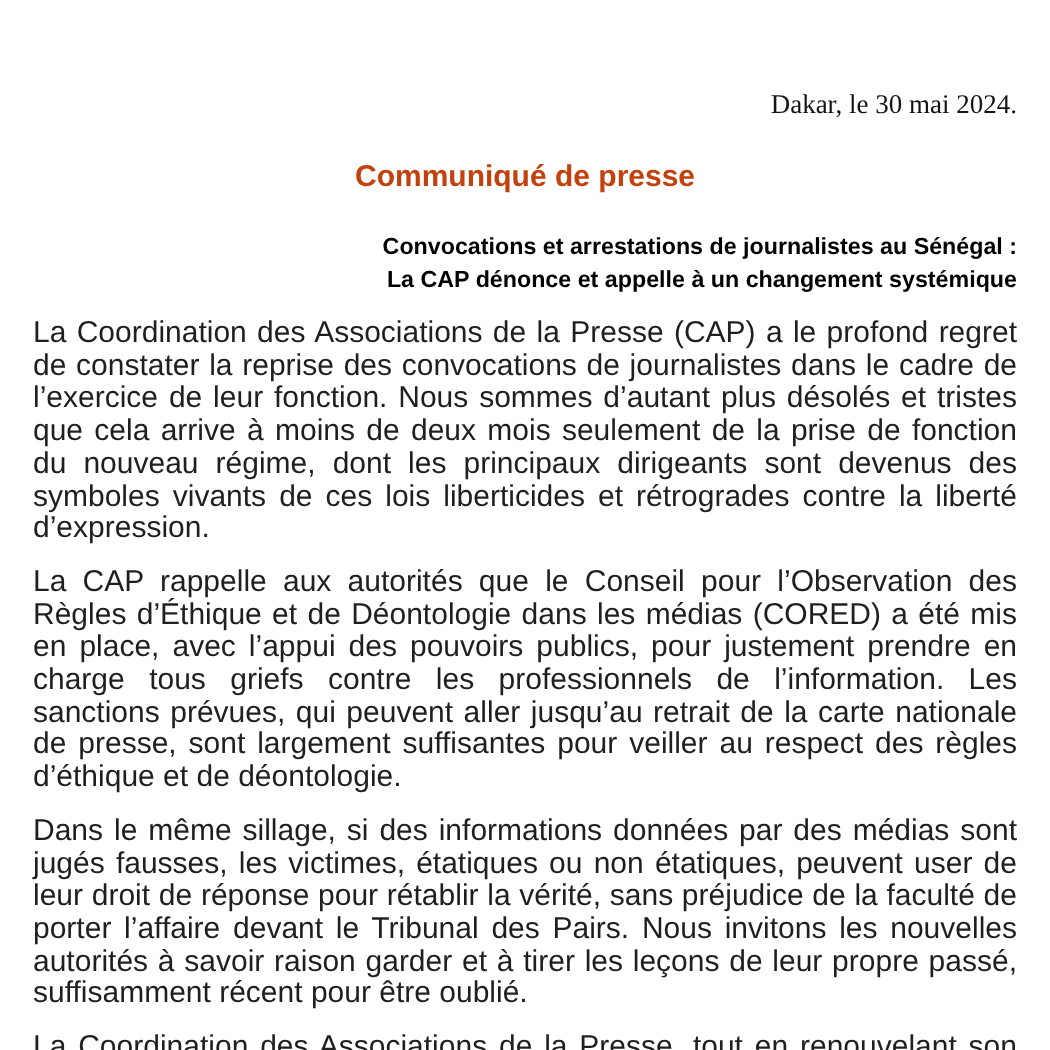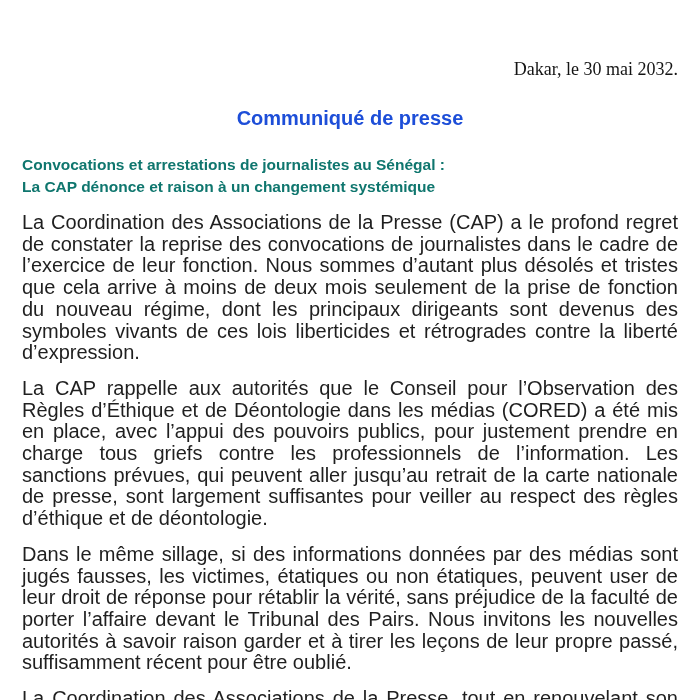--- a/index.html
+++ b/index.html
@@ -27,52 +27,52 @@
     font-size: 18px;
     line-height: 20px;
     color: #141414;
   }
   .title {
     margin: 27px 0 0 0;
     text-align: center;
     font-size: 20px;
     line-height: 24px;
     font-weight: bold;
-    color: #1d4ed8;
+    color: #c2410c;
   }
   .subtitle {
     margin-top: 24px;
-    text-align: left;
+    text-align: right;
     font-size: 15.5px;
     line-height: 22px;
     font-weight: bold;
-    color: #0f766e;
+    color: #000000;
   }
   .body p {
     margin: 14px 0 0 0;
     font-size: 20px;
     line-height: 21.7px;
     text-align: justify;
     text-justify: inter-word;
     color: #1f1f1f;
     hyphens: none;
   }
 </style>
 </head>
 <body>
 
 <div class="page">
 
-  <div class="dateline">Dakar, le 30 mai 2032.</div>
+  <div class="dateline">Dakar, le 30 mai 2024.</div>
 
   <h1 class="title">Communiqué de presse</h1>
 
   <div class="subtitle">
     <div>Convocations et arrestations de journalistes au Sénégal :</div>
-    <div>La CAP dénonce et raison à un changement systémique</div>
+    <div>La CAP dénonce et appelle à un changement systémique</div>
   </div>
 
   <div class="body">
     <p>La Coordination des Associations de la Presse (CAP) a le profond regret de constater la reprise des convocations de journalistes dans le cadre de l’exercice de leur fonction. Nous sommes d’autant plus désolés et tristes que cela arrive à moins de deux mois seulement de la prise de fonction du nouveau régime, dont les principaux dirigeants sont devenus des symboles vivants de ces lois liberticides et rétrogrades contre la liberté d’expression.</p>
     <p>La CAP rappelle aux autorités que le Conseil pour l’Observation des Règles d’Éthique et de Déontologie dans les médias (CORED) a été mis en place, avec l’appui des pouvoirs publics, pour justement prendre en charge tous griefs contre les professionnels de l’information. Les sanctions prévues, qui peuvent aller jusqu’au retrait de la carte nationale de presse, sont largement suffisantes pour veiller au respect des règles d’éthique et de déontologie.</p>
     <p>Dans le même sillage, si des informations données par des médias sont jugés fausses, les victimes, étatiques ou non étatiques, peuvent user de leur droit de réponse pour rétablir la vérité, sans préjudice de la faculté de porter l’affaire devant le Tribunal des Pairs. Nous invitons les nouvelles autorités à savoir raison garder et à tirer les leçons de leur propre passé, suffisamment récent pour être oublié.</p>
     <p>La Coordination des Associations de la Presse, tout en renouvelant son soutien aux confrères et consœurs, les invite à continuer à faire preuve de rigueur et de professionnalisme dans le traitement de l’information, d'utiliser des sources qualifiées et d’honorer le sacerdoce du service de l’information partout quand il le doit.</p>
   </div>
 
 </div>

